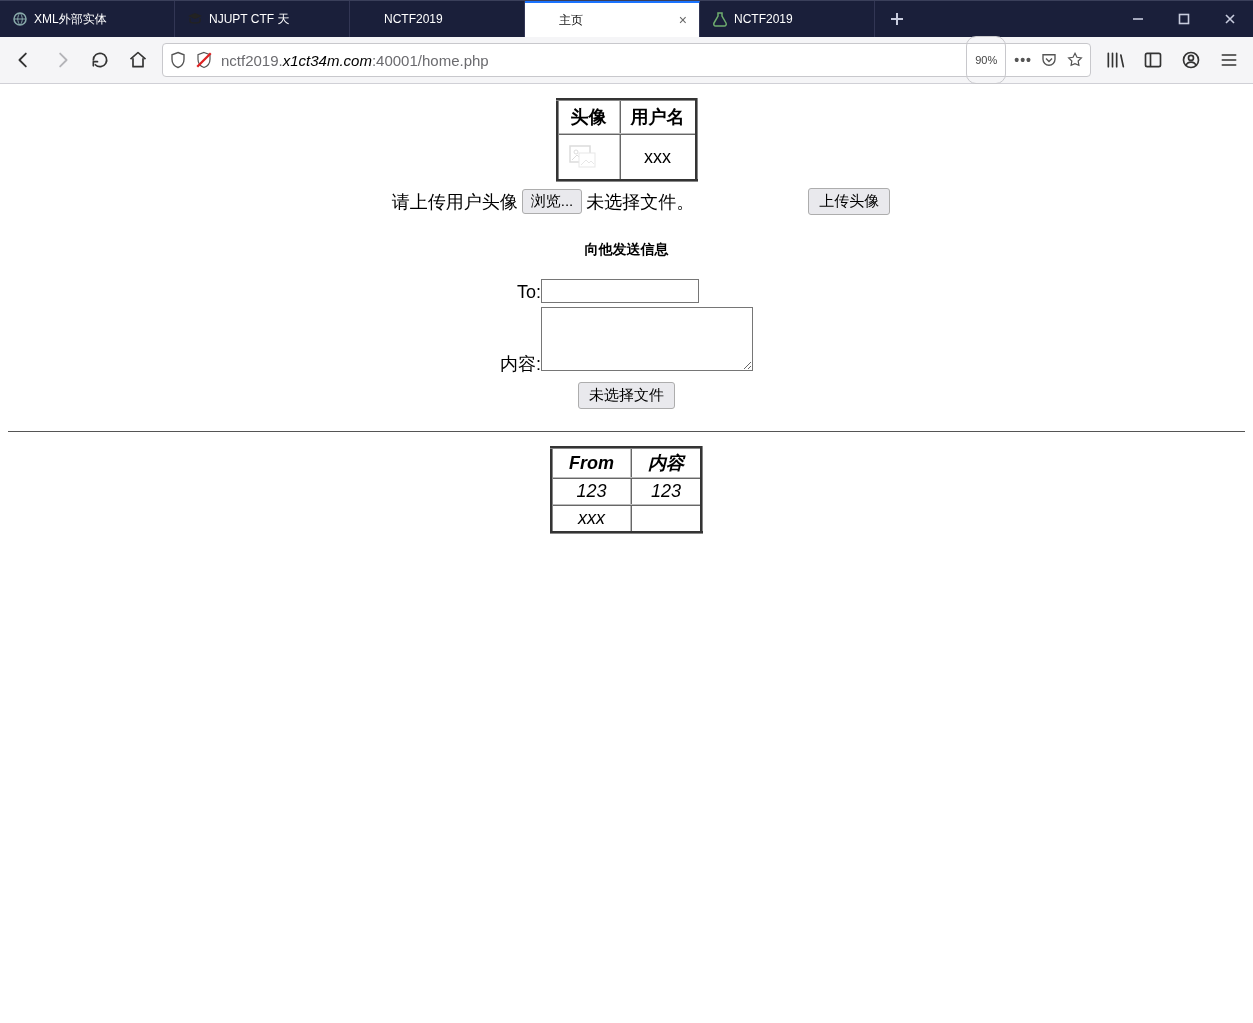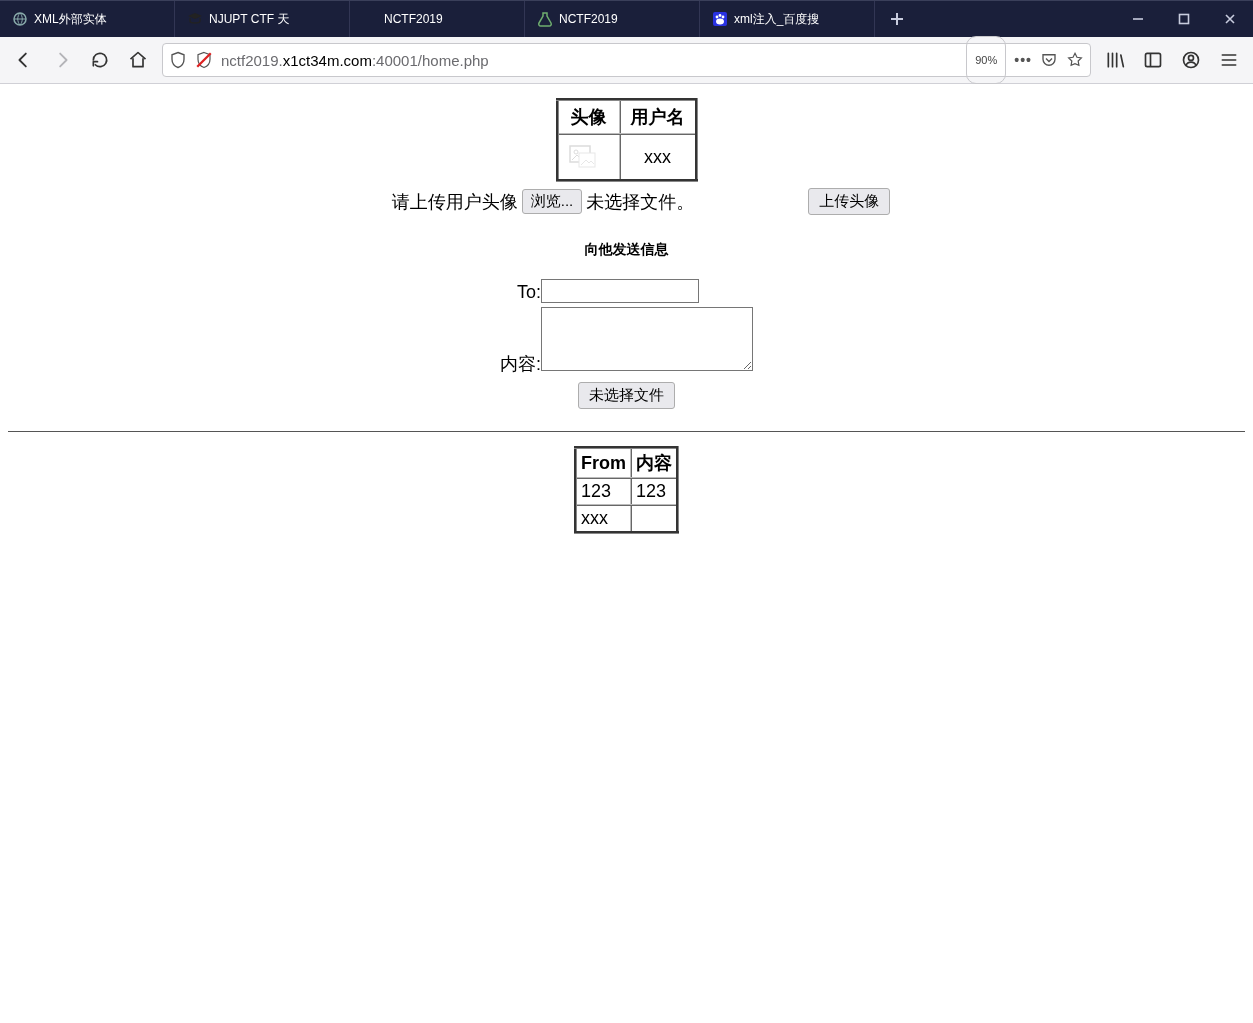--- a/index.html
+++ b/index.html
@@ -14,21 +14,21 @@
   .tab .close{margin-left:auto;font-size:14px;color:#666;}
   .newtab{width:44px;display:flex;align-items:center;justify-content:center;color:#c8ccde;font-size:20px;}
   .winctrls{margin-left:auto;display:flex;}
   .winbtn{width:46px;display:flex;align-items:center;justify-content:center;color:#c8ccde;}
   
   .toolbar{display:flex;align-items:center;gap:10px;background:#f5f5f7;height:46px;padding:0 10px;border-bottom:1px solid #d0d0d6;}
   .tbtn{width:28px;height:28px;display:flex;align-items:center;justify-content:center;color:#3b3b3b;border-radius:4px;}
   .tbtn.disabled{color:#b4b4b8;}
   .urlbar{flex:1;display:flex;align-items:center;height:32px;border:1px solid #c8c8cc;border-radius:4px;background:#fff;padding:0 6px;gap:8px;}
   .urlbar .url{flex:1;color:#6b6b6f;font-size:15px;white-space:nowrap;overflow:hidden;}
-  .urlbar .url .host{color:#000;}
+  .urlbar .url .host{color:#000;font-style:italic;}
   .zoom{font-size:11px;border:1px solid #c8c8cc;border-radius:10px;padding:17px 8px;color:#444;}
   .shield-cross{position:relative;width:18px;height:18px;}
   .shield-cross svg{position:absolute;inset:0;}
   
   .viewport{flex:1;background:#fff;overflow:auto;}
   .page{width:100%;padding-top:14px;font-size:18px;color:#000;}
   table.profile{border-collapse:collapse;margin:0 auto;border:3px outset #888;}
   table.profile th, table.profile td{border:2px inset #bbb;padding:4px 10px;text-align:center;font-size:18px;font-weight:bold;}
   table.profile td{font-weight:normal;}
   .avatar-cell{width:40px;height:36px;}
@@ -37,21 +37,21 @@
   .file-btn, .std-btn{background:#e9e9ed;border:1px solid #adadad;border-radius:3px;padding:2px 8px;font-size:15px;font-family:inherit;}
   .std-btn{padding:3px 10px;}
   .send-title{text-align:center;font-weight:bold;font-size:14px;margin:26px 0 18px;}
   table.form{margin:0 auto;border-collapse:collapse;}
   table.form td{padding:2px 0;font-size:18px;vertical-align:bottom;}
   input.text{width:152px;height:20px;border:1px solid #767676;font-size:14px;padding:1px 2px;}
   textarea.msg{width:206px;height:58px;border:1px solid #767676;resize:both;font-family:inherit;font-size:14px;padding:2px;}
   .submit-row{text-align:center;margin-top:4px;}
   hr.sep{margin:22px 8px 14px;border:none;border-top:1px solid #555;}
   table.msgs{border-collapse:collapse;margin:0 auto;border:3px outset #888;font-size:18px;}
-  table.msgs th, table.msgs td{border:2px inset #bbb;padding:2px 4px;text-align:left;}
+  table.msgs th, table.msgs td{border:2px inset #bbb;padding:2px 16px;text-align:center;font-style:italic;}
   
   svg{display:block;}
 </style>
 </head>
 <body>
 
 <div class="window">
 
   <div class="tabstrip">
     <div class="tab">
@@ -69,39 +69,32 @@
             <path d="M8 2l7 3-7 3-7-3z" fill="#222"></path>
             <path d="M3 7v3c0 1 2.2 2 5 2s5-1 5-2V7" fill="none" stroke="#222" stroke-width="1.4"></path>
           </svg>
       </span>
       <span class="label">NJUPT CTF 天</span>
     </div>
     <div class="tab">
       <span class="favicon"></span>
       <span class="label">NCTF2019</span>
     </div>
+    <div class="tab active">
+      <span class="favicon"></span>
+      <span class="label">主页</span>
+      <span class="close">×</span>
+    </div>
     <div class="tab">
       <span class="favicon">
         <svg viewBox="0 0 16 16">
             <path d="M6 2h4v3l4 7a2 2 0 0 1-1.8 3H3.8A2 2 0 0 1 2 12l4-7z" fill="none" stroke="#6fae6f" stroke-width="1.5"></path>
           </svg>
       </span>
       <span class="label">NCTF2019</span>
-    </div>
-    <div class="tab">
-      <span class="favicon">
-        <svg viewBox="0 0 16 16">
-            <rect x="1" y="1" width="14" height="14" rx="2" fill="#2932e1"></rect>
-            <circle cx="5" cy="6" r="1.4" fill="#fff"></circle>
-            <circle cx="8" cy="4.5" r="1.4" fill="#fff"></circle>
-            <circle cx="11" cy="6" r="1.4" fill="#fff"></circle>
-            <ellipse cx="8" cy="10.5" rx="4" ry="3" fill="#fff"></ellipse>
-          </svg>
-      </span>
-      <span class="label">xml注入_百度搜</span>
     </div>
     <div class="newtab">
       <svg width="14" height="14" viewBox="0 0 14 14">
           <path d="M7 1v12M1 7h12" stroke="#c8ccde" stroke-width="2"></path>
         </svg>
     </div>
     <div class="winctrls">
       <div class="winbtn">
         <svg width="12" height="12" viewBox="0 0 12 12">
             <path d="M1 6h10" stroke="#c8ccde" stroke-width="1.6"></path>

